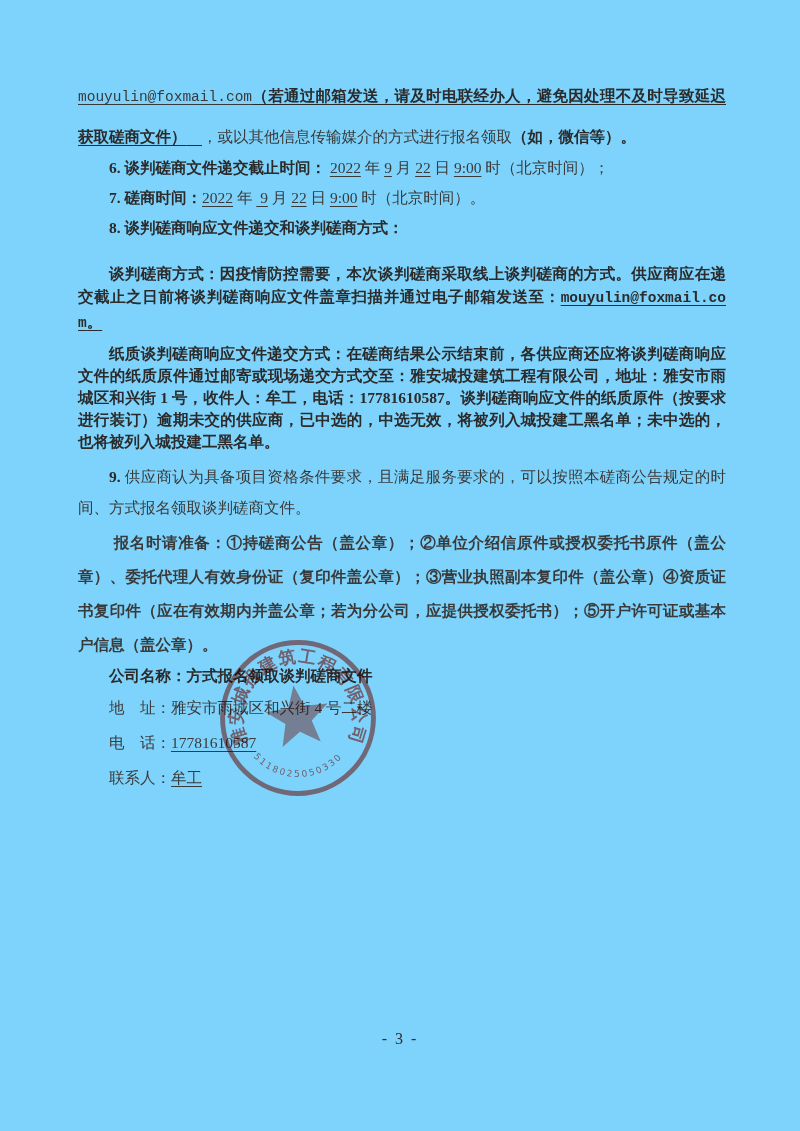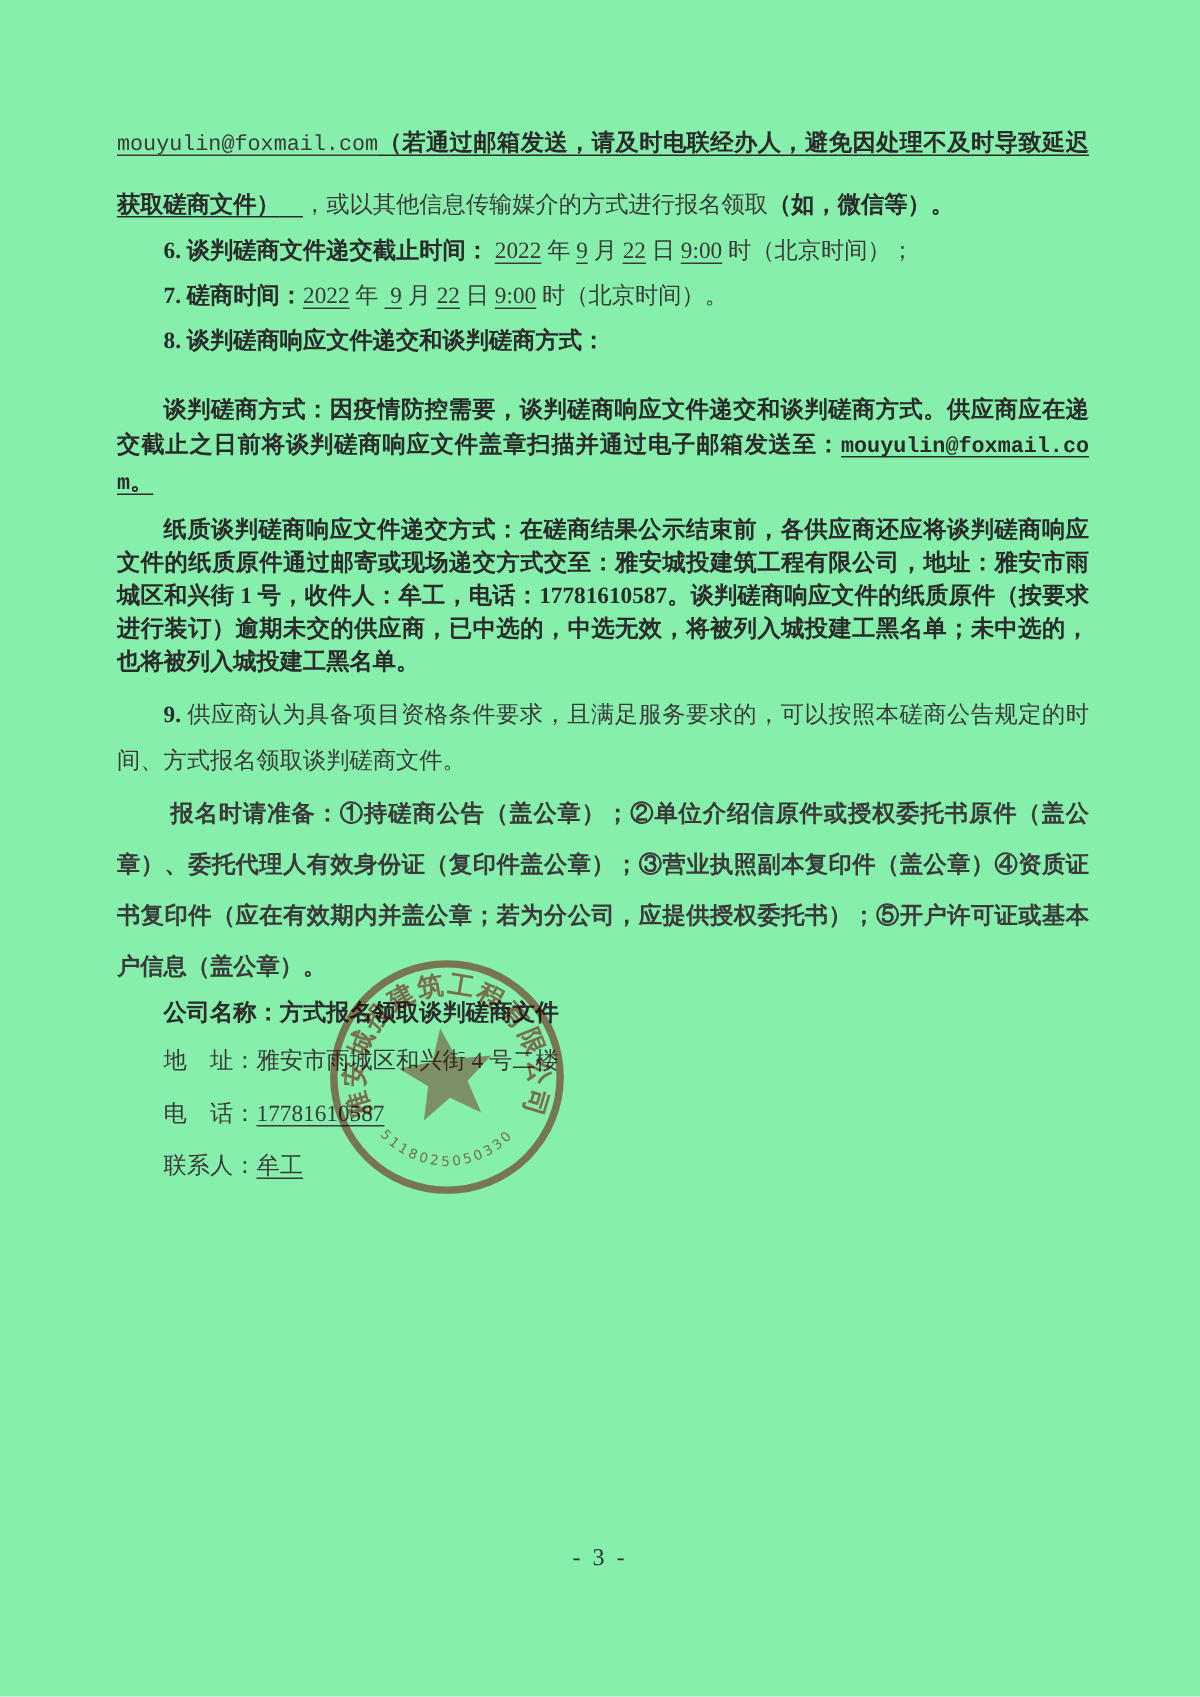--- a/index.html
+++ b/index.html
@@ -5,21 +5,21 @@
   html, body {
     margin: 0;
     padding: 0;
     background: #e8e8e8;
   }
   .page {
     position: relative;
     width: 800px;
     height: 1131px;
     margin: 0 auto;
-    background: #86efac;
+    background: #7dd3fc;
     overflow: hidden;
     color: #3a3a3a;
     font-family: "Liberation Serif", "DejaVu Serif", serif;
   }
   .content {
     position: absolute;
     left: 78px;
     top: 76px;
     width: 648px;
   }
@@ -87,21 +87,21 @@
 
 <div class="page">
   <div class="content">
 
     <p class="para email-note"><span class="u m">mouyulin@foxmail.com</span><span class="b u">（若通过邮箱发送，请及时电联经办人，避免因处理不及时导致延迟获取磋商文件）</span><span class="b u">　</span><span>，或以其他信息传输媒介的方式进行报名领取</span><span class="b">（如，微信等）。</span></p>
 
     <p class="para item-line item6"><span class="b">6. 谈判磋商文件递交截止时间：</span><span>&nbsp;</span><span class="u">2022</span><span> 年 </span><span class="u">9</span><span> 月 </span><span class="u">22</span><span> 日 </span><span class="u">9:00</span><span> 时（北京时间）；</span></p>
     <p class="para item-line item7"><span class="b">7. 磋商时间：</span><span class="u">2022</span><span> 年 </span><span class="u">&nbsp;9</span><span> 月 </span><span class="u">22</span><span> 日 </span><span class="u">9:00</span><span> 时（北京时间）。</span></p>
     <p class="para item-line item8"><span class="b">8. 谈判磋商响应文件递交和谈判磋商方式：</span></p>
 
-    <p class="para method"><span class="b">谈判磋商方式：因疫情防控需要，谈判磋商响应文件递交和谈判磋商方式。供应商应在递交截止之日前将谈判磋商响应文件盖章扫描并通过电子邮箱发送至：</span><span class="b u m">mouyulin@foxmail.com</span><span class="b u">。</span></p>
+    <p class="para method"><span class="b">谈判磋商方式：因疫情防控需要，本次谈判磋商采取线上谈判磋商的方式。供应商应在递交截止之日前将谈判磋商响应文件盖章扫描并通过电子邮箱发送至：</span><span class="b u m">mouyulin@foxmail.com</span><span class="b u">。</span></p>
     <p class="para paper"><span class="b">纸质谈判磋商响应文件递交方式：在磋商结果公示结束前，各供应商还应将谈判磋商响应文件的纸质原件通过邮寄或现场递交方式交至：雅安城投建筑工程有限公司，地址：雅安市雨城区和兴街 1 号，收件人：牟工，电话：17781610587。谈判磋商响应文件的纸质原件（按要求进行装订）逾期未交的供应商，已中选的，中选无效，将被列入城投建工黑名单；未中选的，也将被列入城投建工黑名单。</span></p>
 
     <p class="para item9"><span class="b">9. </span><span>供应商认为具备项目资格条件要求，且满足服务要求的，可以按照本磋商公告规定的时间、方式报名领取谈判磋商文件。</span></p>
     <p class="para prepare"><span>报名时请准备：①持磋商公告（盖公章）；②单位介绍信原件或授权委托书原件（盖公章）、委托代理人有效身份证（复印件盖公章）；③营业执照副本复印件（盖公章）④资质证书复印件（应在有效期内并盖公章；若为分公司，应提供授权委托书）；⑤开户许可证或基本户信息（盖公章）。</span></p>
 
     <p class="para contact-line company"><span class="b">公司名称：方式报名领取谈判磋商文件</span></p>
     <p class="para contact-line address"><span>地　址：雅安市雨城区和兴街 4 号二楼</span></p>
     <p class="para contact-line phone"><span>电　话：</span><span class="u">17781610587</span></p>
     <p class="para contact-line contact"><span>联系人：</span><span class="u">牟工</span></p>
 

